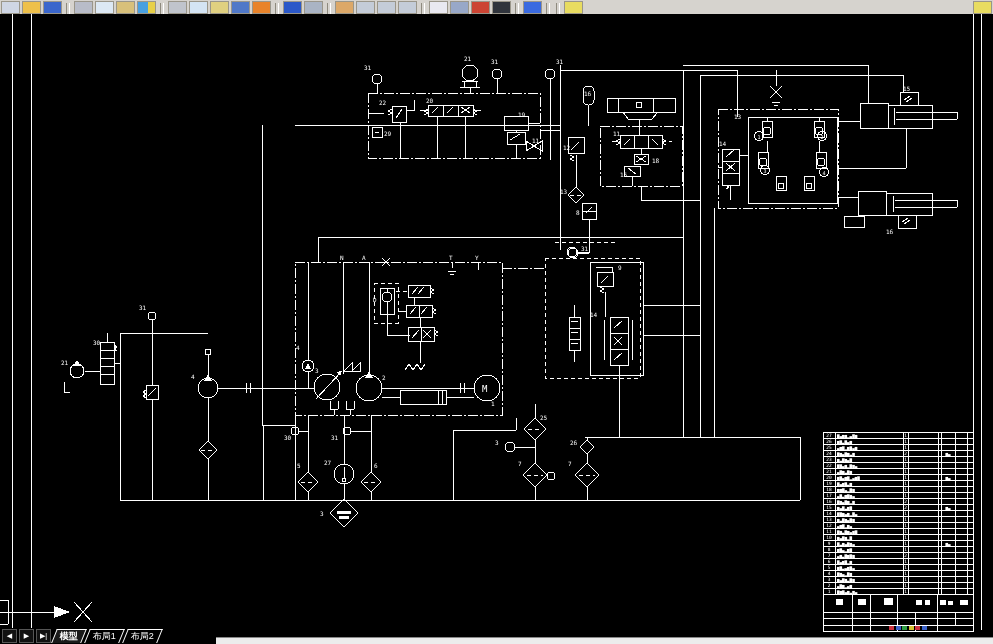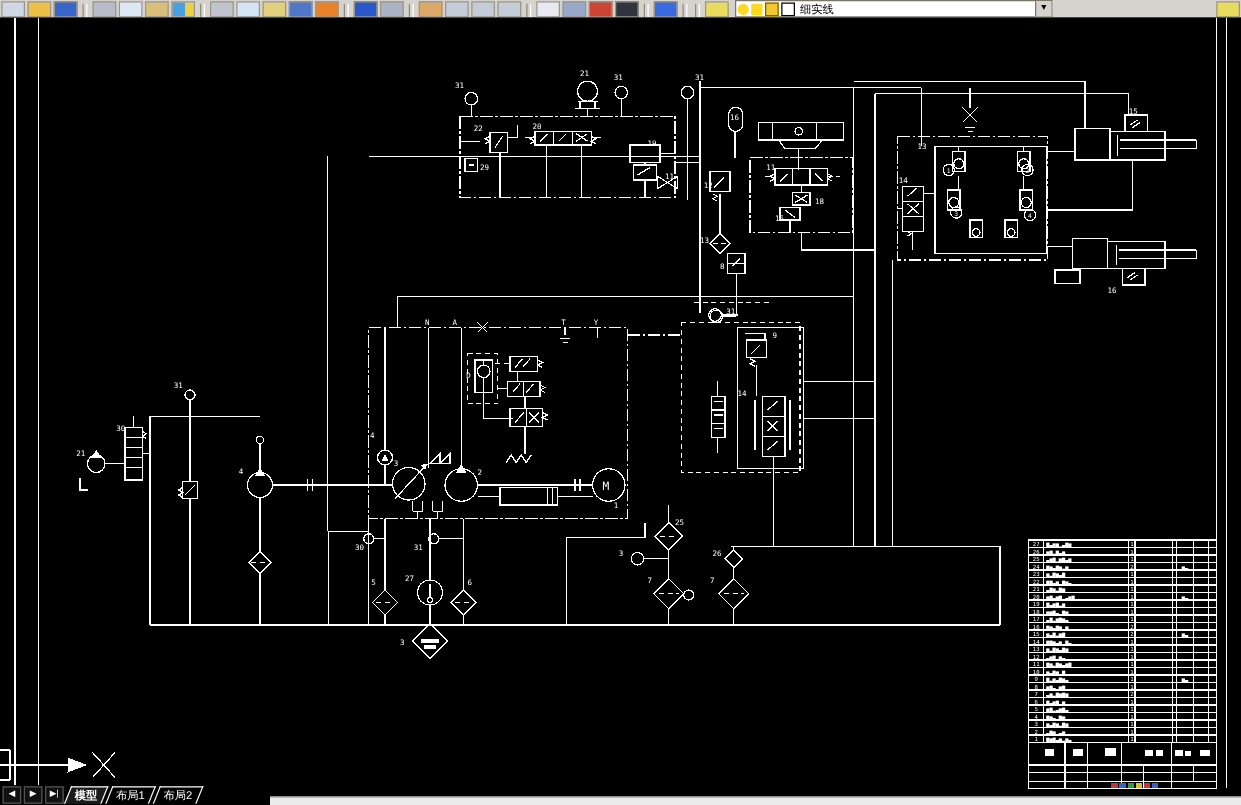--- a/index.html
+++ b/index.html
@@ -78,28 +78,20 @@
         <span class="tbicon i-find"></span>
         <span class="tbicon i-ole"></span>
         <span class="tbicon i-render"></span>
         <span class="tbicon i-grid"></span>
         <span class="sep"></span>
         <span class="tbicon i-help"></span>
         <span class="sep"></span>
         <span class="sep"></span>
         <span class="tbicon i-layers"></span>
       </span>
-    <div id="layer-combo">
-      <span class="lc-ic lc-bulb"></span>
-      <span class="lc-ic lc-sun"></span>
-      <span class="lc-ic lc-cube"></span>
-      <span class="lc-ic lc-swatch"></span>
-      <span id="layer-name">细实线</span>
-      <span id="combo-arrow">▼</span>
-    </div>
     <span id="tb-right">
       <span class="tbicon i-layer-prev"></span>
     </span>
   </div>
 
   <div id="canvas">
   <svg width="993" height="623" viewBox="0 14 993 623" xmlns="http://www.w3.org/2000/svg" shape-rendering="crispEdges">
     <g stroke="#fff" stroke-width="1" fill="none">
 
       <g>

